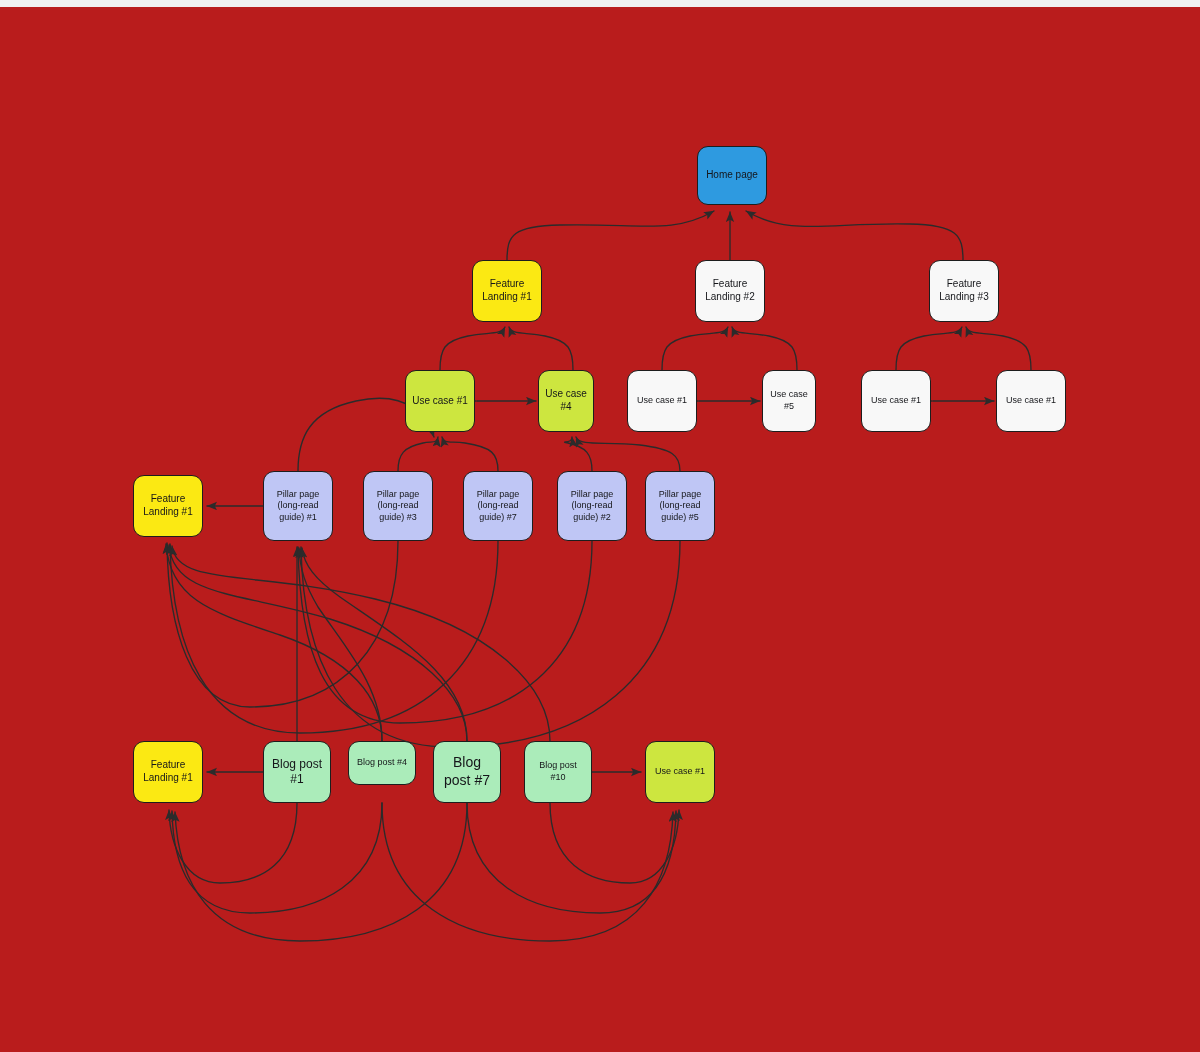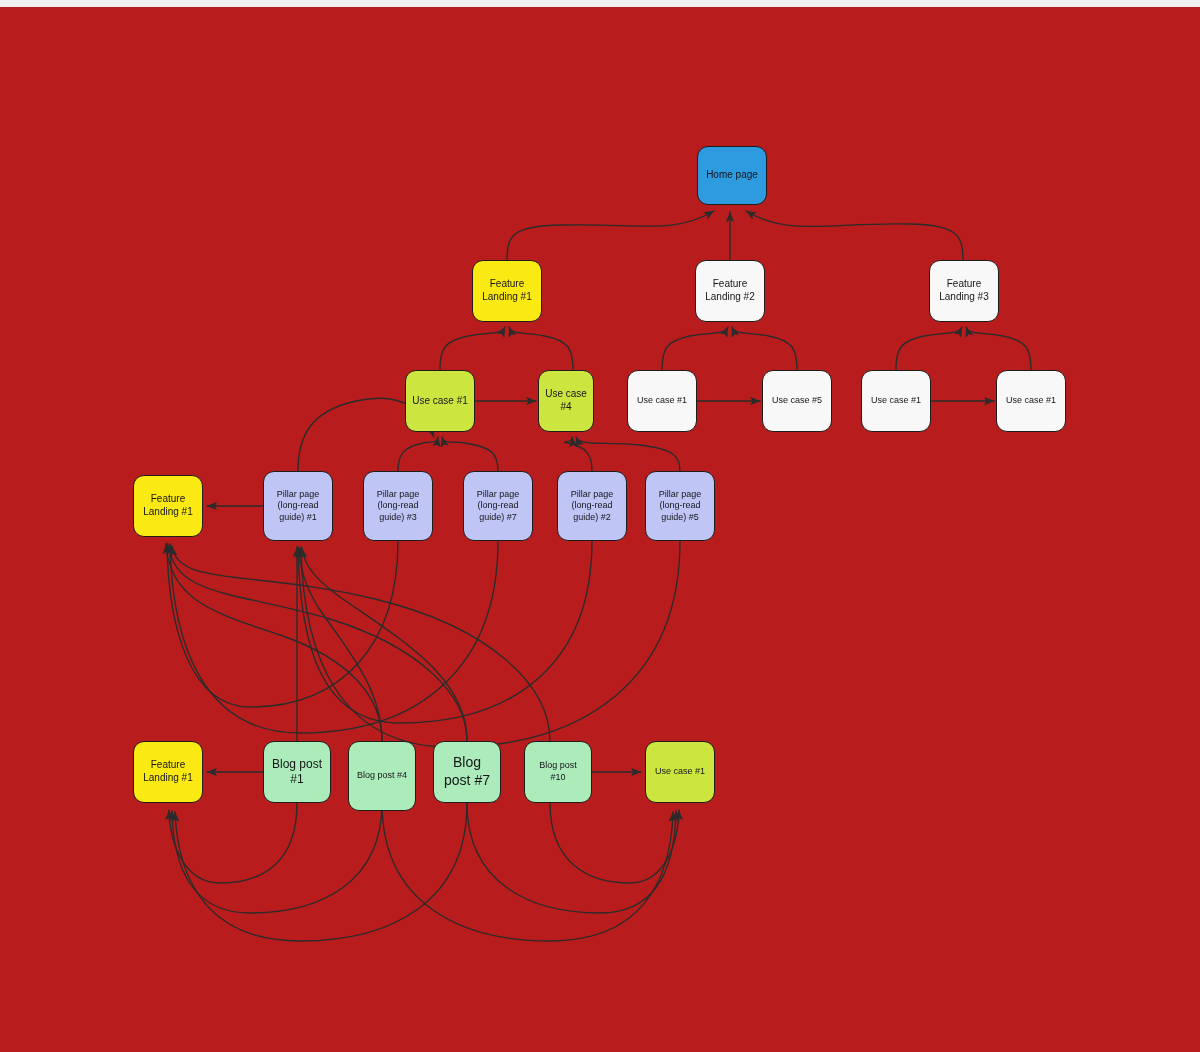--- a/index.html
+++ b/index.html
@@ -131,21 +131,21 @@
       </div>
       <div class="node t-lime" style="left: 405px; top: 363px; width: 70px; height: 62px; font-size: 10px;">
         <span class="node-label">Use case #1</span>
       </div>
       <div class="node t-lime" style="left: 538px; top: 363px; width: 56px; height: 62px; font-size: 10px;">
         <span class="node-label">Use case #4</span>
       </div>
       <div class="node t-white" style="left: 627px; top: 363px; width: 70px; height: 62px; font-size: 9px;">
         <span class="node-label">Use case #1</span>
       </div>
-      <div class="node t-white" style="left: 762px; top: 363px; width: 70px; height: 62px; font-size: 9px;">
+      <div class="node t-white" style="left: 762px; top: 363px; width: 54px; height: 62px; font-size: 9px;">
         <span class="node-label">Use case #5</span>
       </div>
       <div class="node t-white" style="left: 861px; top: 363px; width: 70px; height: 62px; font-size: 9px;">
         <span class="node-label">Use case #1</span>
       </div>
       <div class="node t-white" style="left: 996px; top: 363px; width: 70px; height: 62px; font-size: 9px;">
         <span class="node-label">Use case #1</span>
       </div>
       <div class="node t-yellow" style="left: 133px; top: 468px; width: 70px; height: 62px; font-size: 10px;">
         <span class="node-label">Feature<br>Landing #1</span>
@@ -164,21 +164,21 @@
       </div>
       <div class="node t-purple" style="left: 645px; top: 464px; width: 70px; height: 70px; font-size: 9px;">
         <span class="node-label">Pillar page<br>(long-read<br>guide) #5</span>
       </div>
       <div class="node t-yellow" style="left: 133px; top: 734px; width: 70px; height: 62px; font-size: 10px;">
         <span class="node-label">Feature<br>Landing #1</span>
       </div>
       <div class="node t-mint" style="left: 263px; top: 734px; width: 68px; height: 62px; font-size: 12px;">
         <span class="node-label">Blog post #1</span>
       </div>
-      <div class="node t-mint" style="left: 348px; top: 734px; width: 68px; height: 70px; font-size: 9px;">
+      <div class="node t-mint" style="left: 348px; top: 734px; width: 68px; height: 44px; font-size: 9px;">
         <span class="node-label">Blog post #4</span>
       </div>
       <div class="node t-mint" style="left: 433px; top: 734px; width: 68px; height: 62px; font-size: 14px;">
         <span class="node-label">Blog post #7</span>
       </div>
       <div class="node t-mint" style="left: 524px; top: 734px; width: 68px; height: 62px; font-size: 9px; text-align: center;">
         <span class="node-label">Blog post<br>#10</span>
       </div>
       <div class="node t-lime" style="left: 645px; top: 734px; width: 70px; height: 62px; font-size: 9px;">
         <span class="node-label">Use case #1</span>

